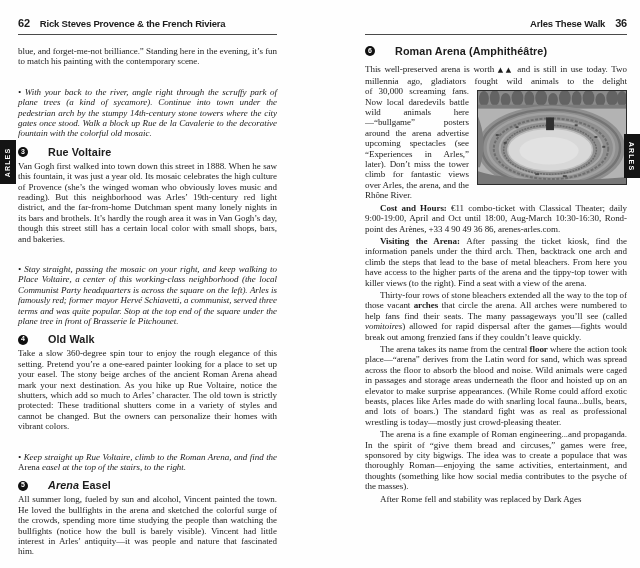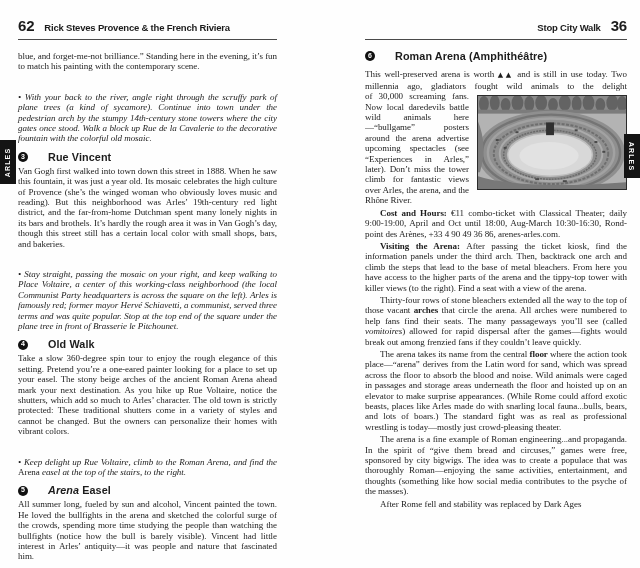--- a/index.html
+++ b/index.html
@@ -7,21 +7,21 @@
           font-family:"Liberation Serif",serif;color:#1c1c1c;}
   
   .page-col{position:absolute;top:17px;}
   .col-left{left:18px;width:259px;}
   .col-right{left:365px;width:262px;}
   
   .pg-header{font-family:"Liberation Sans",sans-serif;font-weight:bold;font-size:9.5px;
              letter-spacing:-0.2px;display:flex;align-items:baseline;gap:10px;
              padding-bottom:5px;border-bottom:1.2px solid #4a4a4a;white-space:nowrap;}
   .pg-header.right{justify-content:flex-end;}
-  .pg-num{font-size:15px;}
+  .pg-num{font-size:11px;}
   
   .body-flow{margin-top:11px;font-size:9px;line-height:10.4px;text-align:justify;
              letter-spacing:-0.05px;}
   .body-p{margin:0;}
   .direction{font-style:italic;margin-top:20px;}
   .indent{text-indent:15px;margin-top:2px;}
   .intro{text-align-last:justify;margin-top:8px;}
   .it{font-style:italic;}
   .bd{font-weight:bold;}
   .rm{font-style:normal;}
@@ -56,42 +56,42 @@
   <div class="page-col col-left">
     <div class="pg-header">
       <span class="pg-num">62</span>
       <span>Rick Steves Provence &amp; the French Riviera</span>
     </div>
     <div class="body-flow">
         <p class="body-p"><span class="rm">blue, and forget-me-not brilliance.” Standing here in the evening, it’s fun to match his painting with the contemporary scene.</span></p>
         <p class="body-p direction"><span class="it">• With your back to the river, angle right through the scruffy park of plane trees (a kind of sycamore). Continue into town under the pedestrian arch by the stumpy 14th-century stone towers where the city gates once stood. Walk a block up Rue de la Cavalerie to the decorative fountain with the colorful old mosaic.</span></p>
         <div class="heading">
           <span class="num">3</span>
-          <span><span class="rm">Rue Vincent</span></span>
+          <span><span class="rm">Rue Voltaire</span></span>
         </div>
         <p class="body-p"><span class="rm">Van Gogh first walked into town down this street in 1888. When he saw this fountain, it was just a year old. Its mosaic celebrates the high culture of Provence (she’s the winged woman who obviously loves music and reading). But this neighborhood was Arles’ 19th-century red light district, and the far-from-home Dutchman spent many lonely nights in its bars and brothels. It’s hardly the rough area it was in Van Gogh’s day, though this street still has a certain local color with small shops, bars, and bakeries.</span></p>
         <p class="body-p direction"><span class="it">• Stay straight, passing the mosaic on your right, and keep walking to Place Voltaire, a center of this working-class neighborhood (the local Communist Party headquarters is across the square on the left). Arles is famously red; former mayor Hervé Schiavetti, a communist, served three terms and was quite popular. Stop at the top end of the square under the plane tree in front of Brasserie le Pitchounet.</span></p>
         <div class="heading">
           <span class="num">4</span>
           <span><span class="rm">Old Walk</span></span>
         </div>
         <p class="body-p"><span class="rm">Take a slow 360-degree spin tour to enjoy the rough elegance of this setting. Pretend you’re a one-eared painter looking for a place to set up your easel. The stony beige arches of the ancient Roman Arena ahead mark your next destination. As you hike up Rue Voltaire, notice the shutters, which add so much to Arles’ character. The old town is strictly protected: These traditional shutters come in a variety of styles and cannot be changed. But the owners can personalize their homes with vibrant colors.</span></p>
-        <p class="body-p direction"><span class="it">• Keep delight up Rue Voltaire, climb to the Roman Arena, and find the </span><span class="rm">Arena</span><span class="it"> easel at the top of the stairs, to the right.</span></p>
+        <p class="body-p direction"><span class="it">• Keep straight up Rue Voltaire, climb to the Roman Arena, and find the </span><span class="rm">Arena</span><span class="it"> easel at the top of the stairs, to the right.</span></p>
         <div class="heading">
           <span class="num">5</span>
           <span><span class="it">Arena</span><span class="rm"> Easel</span></span>
         </div>
         <p class="body-p"><span class="rm">All summer long, fueled by sun and alcohol, Vincent painted the town. He loved the bullfights in the arena and sketched the colorful surge of the crowds, spending more time studying the people than watching the bullfights (notice how the bull is barely visible). Vincent had little interest in Arles’ antiquity—it was people and nature that fascinated him.</span></p>
         <p class="body-p direction"><span class="it">• At this point you can take a break from your town walk and visit the Roman Arena, or read about it as you circle clockwise to the left.</span></p>
       </div>
   </div>
 
   <div class="page-col col-right">
     <div class="pg-header right">
-      <span>Stop City Walk</span>
+      <span>Arles These Walk</span>
       <span class="pg-num">36</span>
     </div>
     <div class="body-flow">
         <div class="heading">
           <span class="num">6</span>
           <span><span class="rm">Roman Arena (Amphithéâtre)</span></span>
         </div>
         <p class="body-p intro"><span class="rm">This well-preserved arena is worth </span><span class="tri rm">▲▲</span><span class="rm"> and is still in use today. Two millennia ago, gladiators fought wild animals to the delight</span></p>
         <div class="para-photo">
   <div class="photo-wrap" aria-label="Aerial view of the Roman Arena in Arles">

